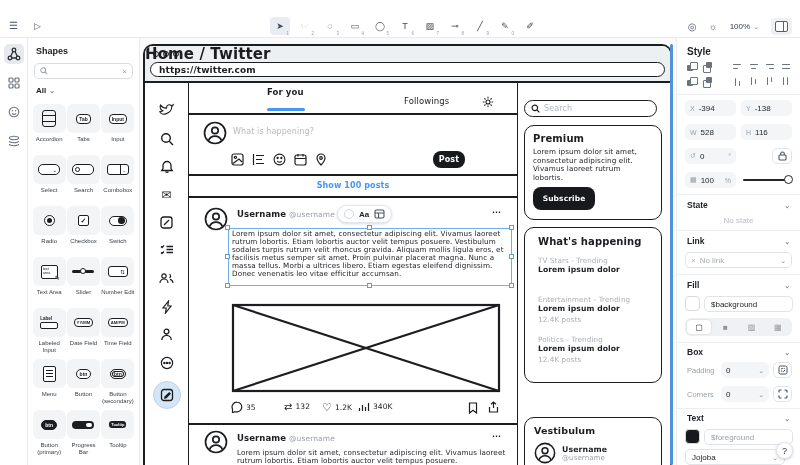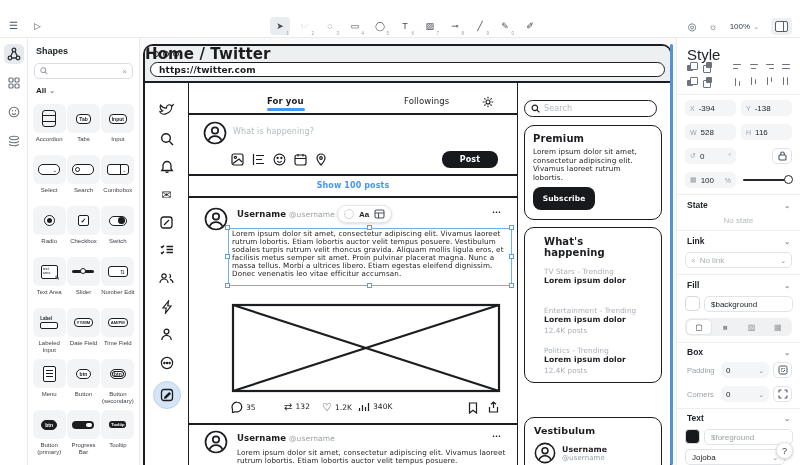--- a/index.html
+++ b/index.html
@@ -114,21 +114,21 @@
   .searchpill{position:absolute;border:1.8px solid #1b1d21;border-radius:9px;background:#fff;display:flex;align-items:center;gap:4px;padding:0 6px}
   .cardtitle{font-size:10px;font-weight:700;color:#1b1d21}
   .cardbody{font-size:7.2px;line-height:8.6px;color:#1b1d21;margin-top:4px}
   .blkbtn{background:#17191d;color:#fff;border-radius:8px;font-size:7.5px;font-weight:700;display:inline-flex;align-items:center;justify-content:center}
   .trend{margin-bottom:11px}
   .tcat{font-size:7.2px;color:#a9aeb6;line-height:9px}
   .thead{font-size:7.6px;font-weight:700;color:#1b1d21;line-height:10px}
 
   
   .inspector{position:absolute;left:676px;top:38px;width:124px;height:427px;background:#fff;border-left:1px solid #e8eaec;overflow:hidden}
-  .ins-title{position:absolute;left:10px;font-size:15px;font-weight:400;color:#20242a}
+  .ins-title{position:absolute;left:10px;font-size:10px;font-weight:700;color:#20242a}
   .isep{position:absolute;left:0;right:0;height:1px;background:#eceef1}
   .ifield{position:absolute;height:16px;background:#f4f5f7;border-radius:5px;display:flex;align-items:center;padding:0 5px;gap:4px}
   .flab{font-size:7px;color:#9aa1a9}
   .fval{font-size:8px;color:#22262c}
   .funit{font-size:7px;color:#9aa1a9;margin-left:auto}
   .iconbtn{position:absolute;height:16px;background:#fff;border:1px solid #e0e3e8;border-radius:5px;display:flex;align-items:center;justify-content:center}
   .sect{position:absolute;left:10px;right:10px;display:flex;align-items:center;justify-content:space-between;font-size:8.5px;font-weight:700;color:#20242a}
   .muted{color:#b7bcc3}
   .linkfield{position:absolute;left:8px;right:8px;height:16px;border:1px solid #e0e3e8;border-radius:5px;display:flex;align-items:center;gap:4px;padding:0 5px;font-size:8px;color:#a8adb5}
   .swatch{position:absolute;width:15px;height:15px;border:1px solid #d5d9de;border-radius:4px;background:#fff}
@@ -504,21 +504,21 @@
             </span>
           <div class="compose-circle" style="top:298px">
             <svg width="14" height="14" viewBox="0 0 14 14" fill="none" stroke="#1b1d21" stroke-width="1.3">
                 <rect x="1.5" y="1.5" width="11" height="11" rx="2.5"></rect>
                 <path d="M5 9l4.2-4.2.9.9L5.9 9.9 4.8 10z"></path>
               </svg>
           </div>
         </div>
 
         <div class="bw-feed">
-          <span class="tab sketch" style="left:78px;top:13px">For you</span>
+          <span class="tab sketch" style="left:78px;top:4px">For you</span>
           <div class="tab-underline" style="left:78px;top:25px;width:38px"></div>
           <span class="tab sketch" style="left:215px;top:13px;font-weight:400">Followings</span>
           <span style="position:absolute;left:293px;top:11px"><svg width="12" height="12" viewBox="0 0 12 12" fill="none" stroke="#1b1d21" stroke-width="1.1">
                 <circle cx="6" cy="6" r="2"></circle>
                 <path d="M6 .8v1.7M6 9.5v1.7M.8 6h1.7M9.5 6h1.7M2.3 2.3l1.2 1.2M8.5 8.5l1.2 1.2M9.7 2.3 8.5 3.5M3.5 8.5 2.3 9.7"></path>
               </svg></span>
           <div class="fdiv" style="top:30px"></div>
 
           <svg class="avatar" style="left:14px;top:38px" width="24" height="24" viewBox="0 0 24 24">
               <g fill="none" stroke="#1b1d21" stroke-width="1.7">
@@ -554,21 +554,21 @@
                 <rect x="1" y="2" width="11" height="10" rx="2"></rect>
                 <path d="M4 1v2.5M9 1v2.5M1 5.5h11"></path>
               </svg>
             </span>
           <span class="nico" style="left:124px;top:70px;width:16px">
               <svg width="12" height="13" viewBox="0 0 12 13" fill="none" stroke="#1b1d21" stroke-width="1.2">
                 <path d="M6 1a4 4 0 0 1 4 4c0 2.8-4 7-4 7S2 7.8 2 5a4 4 0 0 1 4-4z"></path>
                 <circle cx="6" cy="5" r="1.3"></circle>
               </svg>
             </span>
-          <div class="postbtn sketch" style="left:253px;top:68px;width:56px;height:17px">Post</div>
+          <div class="postbtn sketch" style="left:244px;top:68px;width:32px;height:17px">Post</div>
           <div class="fdiv" style="top:91px"></div>
 
           <div class="showposts sketch" style="top:98px">Show 100 posts</div>
           <div class="fdiv" style="top:113px"></div>
 
           <svg class="avatar" style="left:15px;top:124px" width="24" height="24" viewBox="0 0 24 24">
               <g fill="none" stroke="#1b1d21" stroke-width="1.7">
                 <circle cx="12" cy="12" r="10.5"></circle>
                 <circle cx="12" cy="9.5" r="3.2"></circle>
                 <path d="M5.5 19.5a7 7 0 0 1 13 0"></path>
@@ -654,21 +654,21 @@
               </svg>
             <span class="placeholder sketch">Search</span>
           </div>
 
           <div class="scard" style="left:6px;top:42px;width:138px;height:95px;padding:7px 8px">
             <div class="cardtitle sketch">Premium</div>
             <div class="cardbody sketch">Lorem ipsum dolor sit amet, consectetur adipiscing elit. Vivamus laoreet rutrum lobortis.</div>
             <div class="blkbtn sketch" style="width:62px;height:23px;margin-top:5px">Subscribe</div>
           </div>
 
-          <div class="scard" style="left:6px;top:144px;width:138px;height:156px;padding:8px 19px">
+          <div class="scard" style="left:6px;top:144px;width:138px;height:156px;padding:8px 13px">
             <div class="cardtitle sketch" style="margin-bottom:9px">What's happening</div>
             <div>
                 <div class="trend">
                   <div class="tcat sketch">TV Stars - Trending</div>
                   <div class="thead sketch">Lorem ipsum dolor</div>
                   <div style="height:9px"></div>
                 </div>
                 <div class="trend">
                   <div class="tcat sketch">Entertainment - Trending</div>
                   <div class="thead sketch">Lorem ipsum dolor</div>

